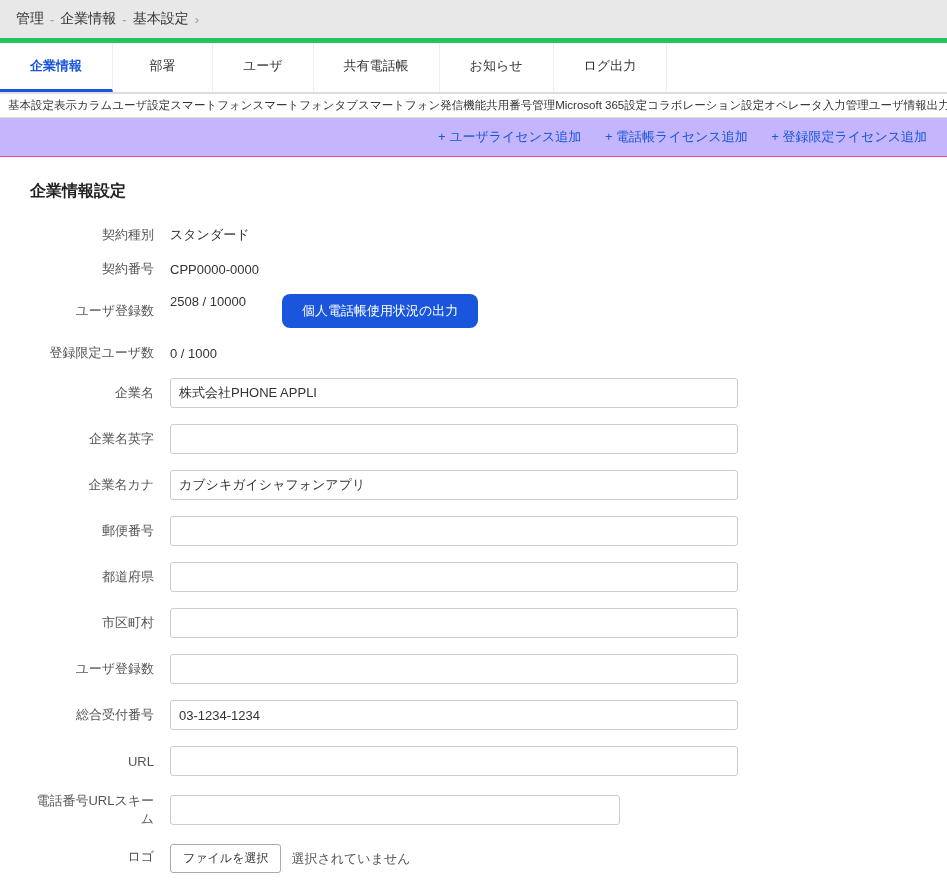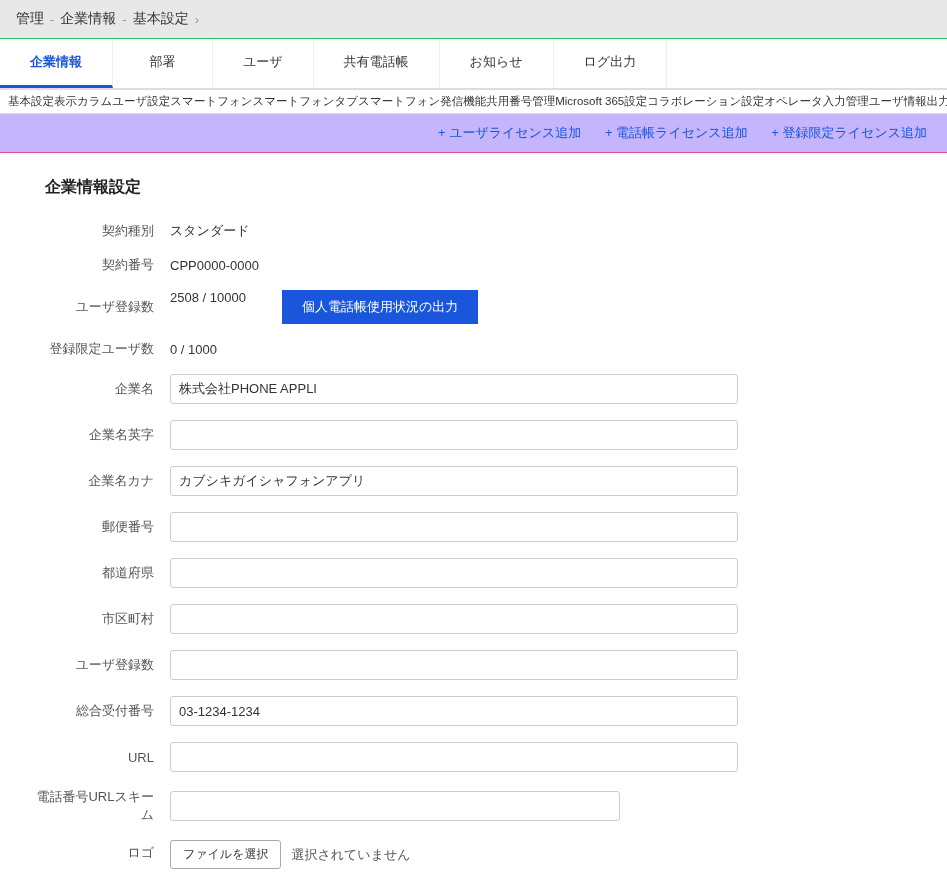--- a/index.html
+++ b/index.html
@@ -3,21 +3,21 @@
   <meta charset="utf-8">
   <style>
     * { box-sizing: border-box; margin: 0; padding: 0; }
     body { font-family: "Hiragino Sans", "Meiryo", sans-serif; font-size: 13px; background: #f5f5f5; color: #333; }
 
     .top-bar {
       background: #e8e8e8;
       padding: 10px 16px;
       display: flex;
       align-items: center;
-      border-bottom: 1px solid #22c55e;
+      border-bottom: 5px solid #22c55e;
     }
     .top-bar-title {
       font-size: 14px;
       color: #333;
     }
     .top-bar-arrow {
       margin: 0 6px;
       color: #999;
     }
 
@@ -72,21 +72,20 @@
       margin: 0;
       padding: 24px 30px 40px 30px;
       min-height: 700px;
     }
 
     .section-title {
       font-size: 16px;
       font-weight: bold;
       margin-bottom: 24px;
       color: #222;
-      margin-left: 15px;
     }
 
     .form-row {
       display: flex;
       align-items: center;
       margin-bottom: 16px;
     }
     .form-label {
       width: 140px;
       text-align: right;
@@ -107,21 +106,21 @@
       padding: 4px 8px;
       font-size: 13px;
       color: #333;
       outline: none;
     }
 
     .btn-primary {
       background: #1a56db;
       color: #fff;
       border: none;
-      border-radius: 0;
+      border-radius: 8px;
       padding: 8px 20px;
       font-size: 13px;
       cursor: pointer;
     }
 
     .btn-secondary {
       background: #fff;
       color: #333;
       border: 1px solid #aaa;
       border-radius: 3px;

